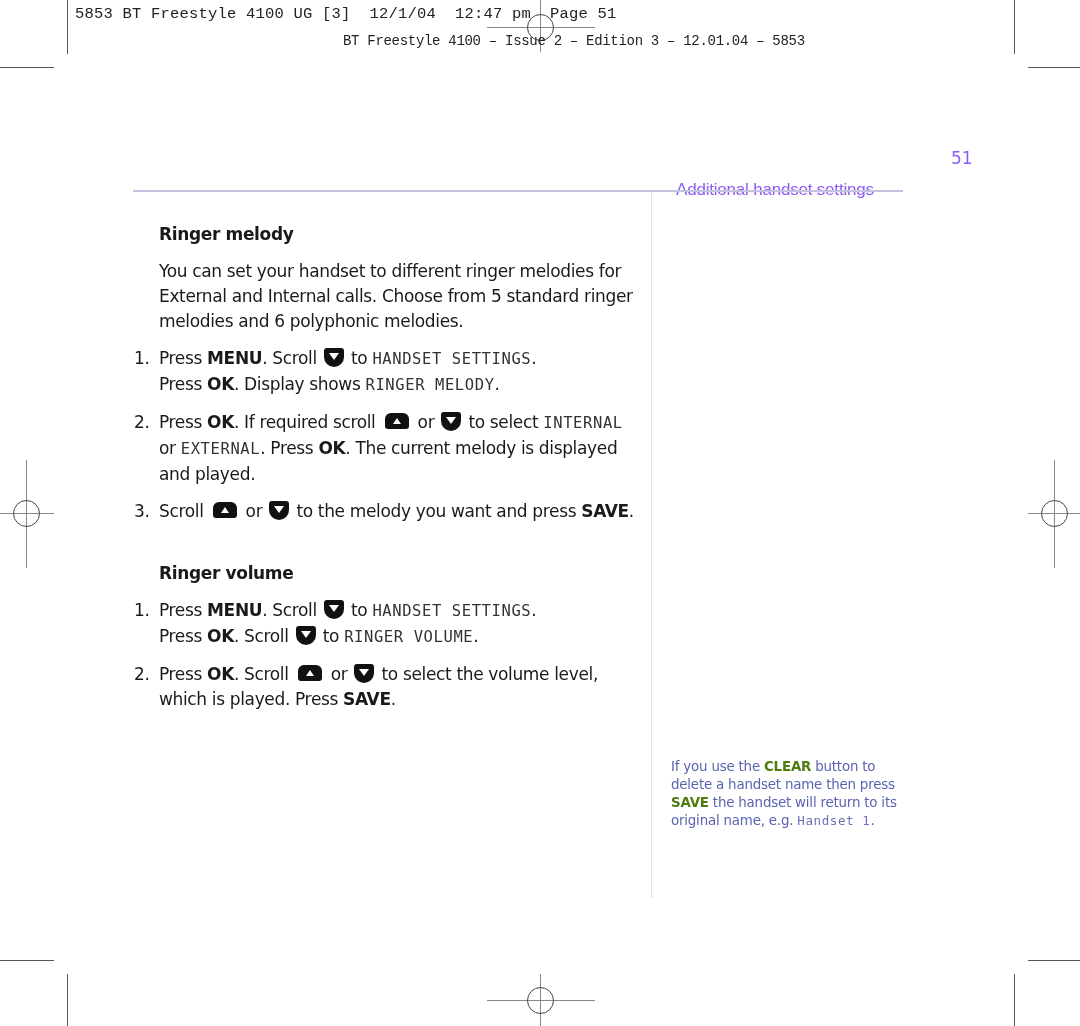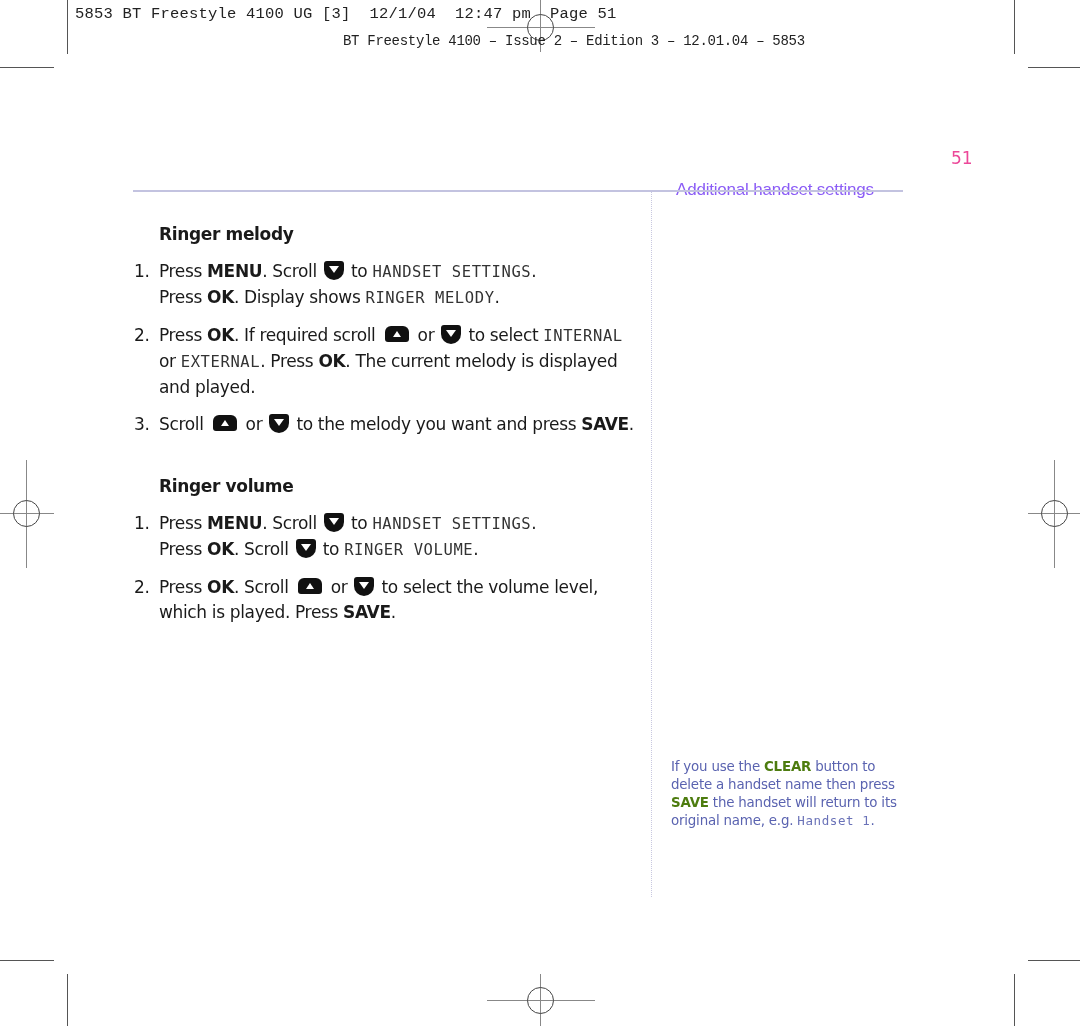--- a/index.html
+++ b/index.html
@@ -15,21 +15,21 @@
 
   
   .slug-top { position: absolute; left: 75px; top: 5px; font-family: "Liberation Mono", monospace;
               font-size: 15.5px; color: #222; white-space: pre; letter-spacing: 0.2px; }
   .slug-sub { position: absolute; left: 343px; top: 33px; font-family: Liberation Mono, monospace;
               font-size: 14px; color: #222; white-space: nowrap; letter-spacing: -0.3px; }
 
   
   .run-title { position: absolute; left: 676px; top: 148px; font-size: 17px; color: #8b5cf6;
                font-family: Liberation Sans, sans-serif; letter-spacing: -0.2px; margin-top: 32px; }
-  .run-page { position: absolute; left: 951px; top: 148px; font-size: 17px; color: #ec4899; }
+  .run-page { position: absolute; left: 951px; top: 148px; font-size: 17px; color: #8b5cf6; }
   .rule { position: absolute; left: 133px; top: 190px; width: 770px; height: 2px; background: #c3c3e0; }
   .dotted-col { position: absolute; left: 651px; top: 192px; width: 0; height: 705px;
                 border-left: 1px dotted #c8c8e0; }
 
   
   .main { position: absolute; left: 134px; top: 222px; width: 510px; font-size: 17px; line-height: 25px;
           letter-spacing: -0.35px; }
   .h { font-weight: bold; margin-left: 25px; font-size: 17px; }
   .p { margin-left: 25px; }
   .step { position: relative; padding-left: 25px; }
@@ -96,20 +96,21 @@
 
 <div class="run-title">Additional handset settings</div>
 <div class="run-page">51</div>
 <div class="rule"></div>
 <div class="dotted-col"></div>
 
 <div class="main">
 
   <div>
     <div class="h">Ringer melody</div>
+    <div class="p" style="margin-top:12px;">You can set your handset to different ringer melodies for External and Internal calls. Choose from 5 standard ringer melodies and 6 polyphonic melodies.</div>
 
     <div class="step" style="margin-top:12px;">
       <span class="num">1.</span>
       <span>Press </span><span class="b">MENU</span><span>. Scroll </span><span class="key-down"></span><span> to </span><span class="lcd">HANDSET SETTINGS</span><span>.</span><br>
       <span>Press </span><span class="b">OK</span><span>. Display shows </span><span class="lcd">RINGER MELODY</span><span>.</span>
     </div>
 
     <div class="step" style="margin-top:12px;">
       <span class="num">2.</span>
       <span>Press </span><span class="b">OK</span><span>. If required scroll </span><span class="key-up"></span><span> or </span><span class="key-down"></span><span> to select </span><span class="lcd">INTERNAL</span><br>

